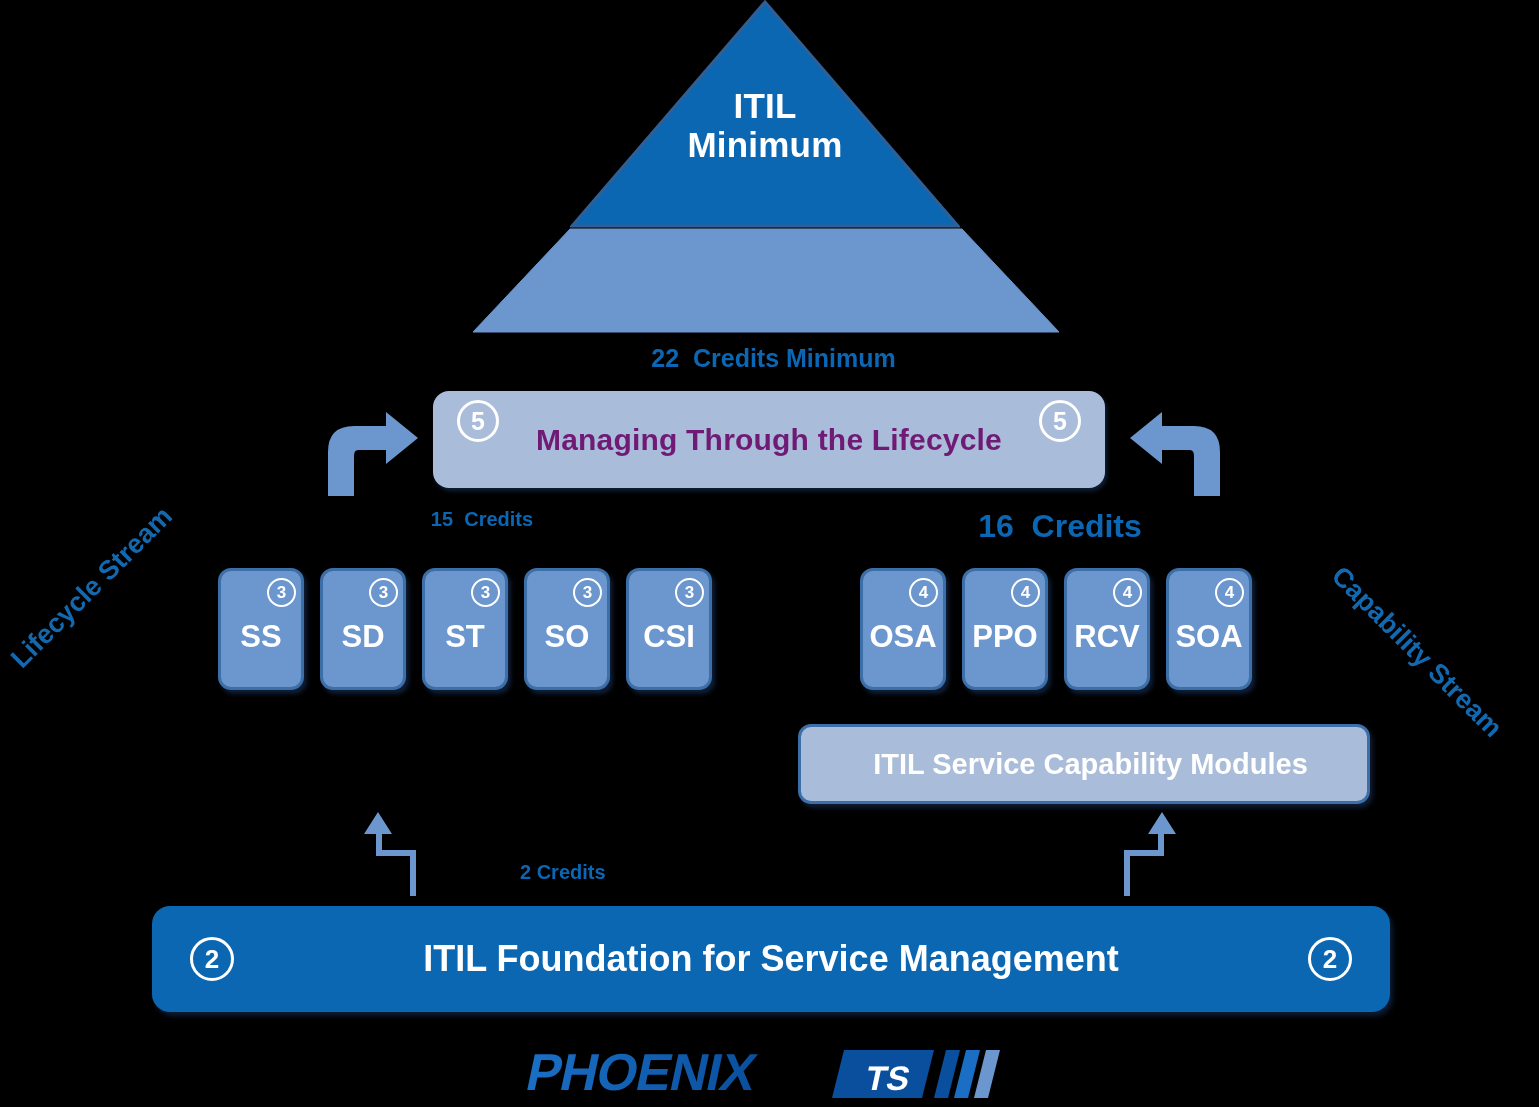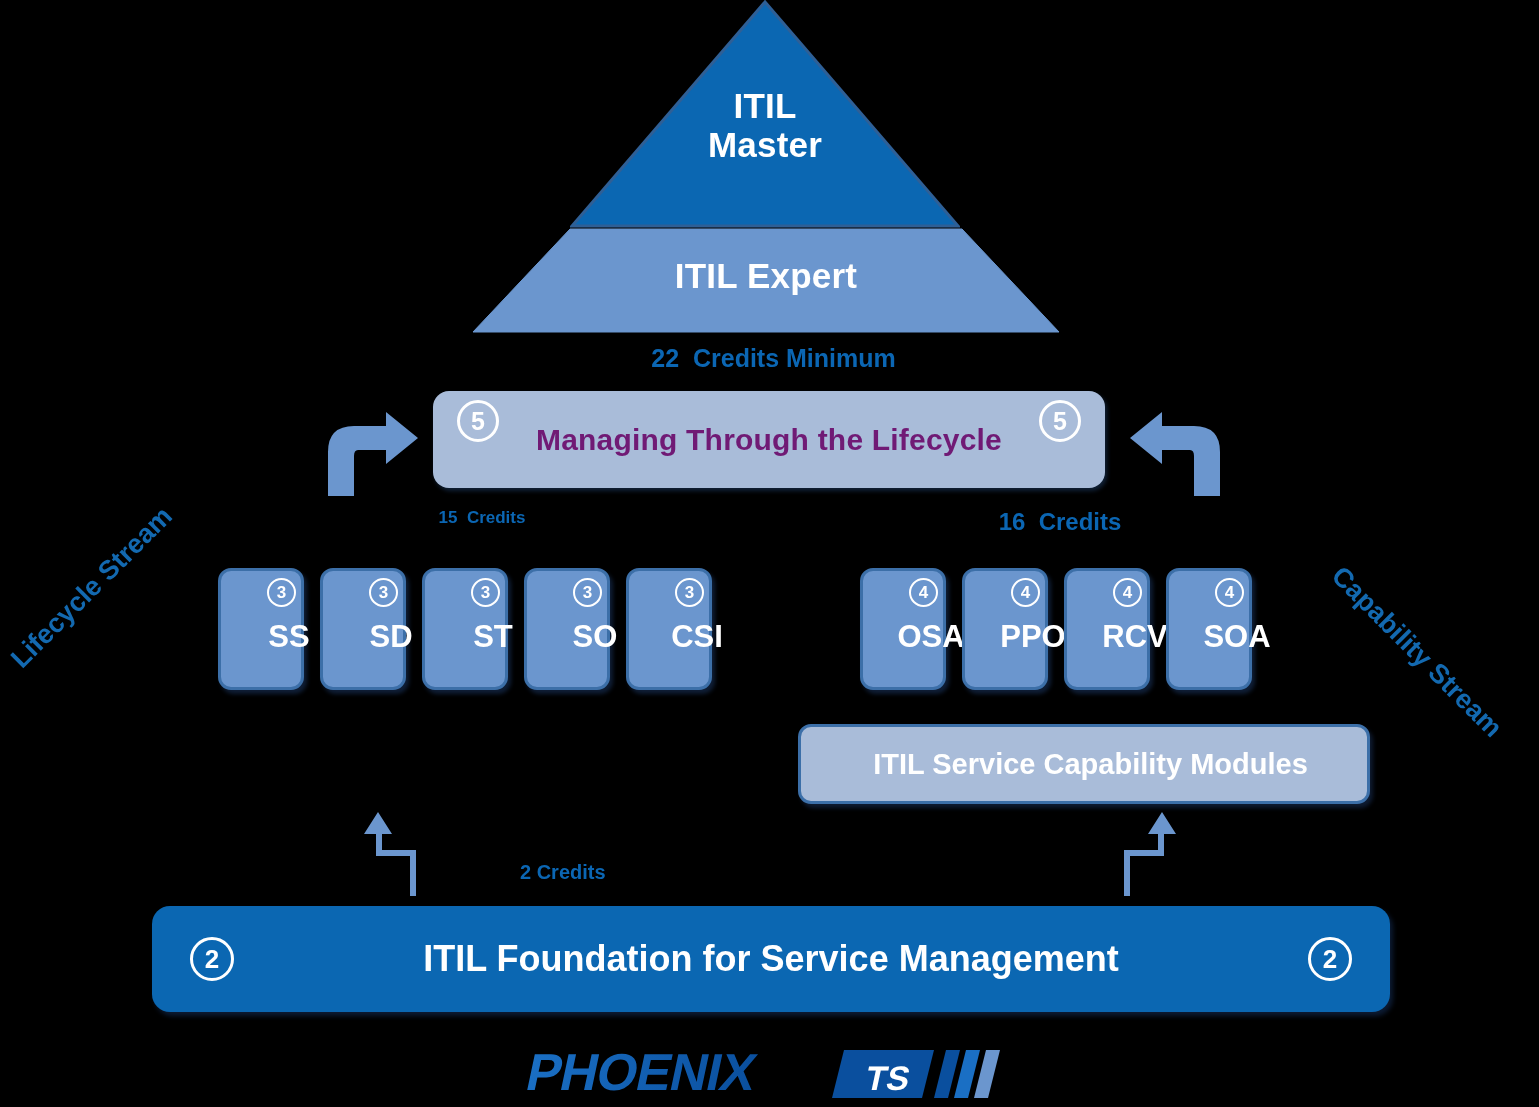--- a/index.html
+++ b/index.html
@@ -61,26 +61,26 @@
     white-space: pre;
   }
   #credits-minimum {
     left: 4px; width: 1539px; text-align: center;
     top: 344px;
     font-size: 25px;
   }
   #credits-left {
     left: 322px; width: 320px; text-align: center;
     top: 508px;
-    font-size: 17px;
+    font-size: 20px;
   }
   #credits-right {
     left: 900px; width: 320px; text-align: center;
     top: 508px;
-    font-size: 24px;
+    font-size: 32px;
   }
   #credits-foundation {
     left: 520px; width: 500px; text-align: left;
     top: 861px;
     font-size: 20px;
   }
 
   
   #mtl-bar {
     position: absolute;
@@ -136,21 +136,20 @@
     box-sizing: border-box;
   }
   .card-label {
     position: absolute;
     left: 0; width: 100%;
     top: 48px;
     text-align: center;
     color: #ffffff;
     font-size: 31px;
     font-weight: bold;
-    padding-left: 28px;
   }
   .badge-card {
     width: 29px; height: 29px;
     font-size: 17px;
     border-width: 2px;
     top: 7px;
     right: 5px;
   }
 
   
@@ -240,29 +239,28 @@
 <body>
 
 <div id="stage">
 
   <div class="pyramid-master">
     <svg width="390" height="228" viewBox="0 0 390 228">
       <polygon points="195,2 388,226 2,226" fill="#0b67b2" stroke="#2e5f96" stroke-width="3"></polygon>
     </svg>
     <div class="tri-label master-label">
       <div>ITIL</div>
-      <div>Master</div>
+      <div>Minimum</div>
     </div>
   </div>
 
   <div class="pyramid-expert">
     <svg width="588" height="105" viewBox="0 0 588 105">
       <polygon points="98,1 490,1 587,104 1,104" fill="#6b96ce" stroke="#6b96ce" stroke-width="1"></polygon>
     </svg>
-    <div class="tri-label expert-label">ITIL Expert</div>
   </div>
 
   <div class="credit-text" id="credits-minimum">22  Credits Minimum</div>
 
   <div id="arrow-left-curved">
     <svg width="96" height="84" viewBox="0 0 96 84">
       <path d="M4,84 L4,40 Q4,14 30,14 L62,14 L62,0 L94,26 L62,52 L62,38 L34,38 Q30,38 30,44 L30,84 Z" fill="#6b96ce"></path>
     </svg>
   </div>
 

